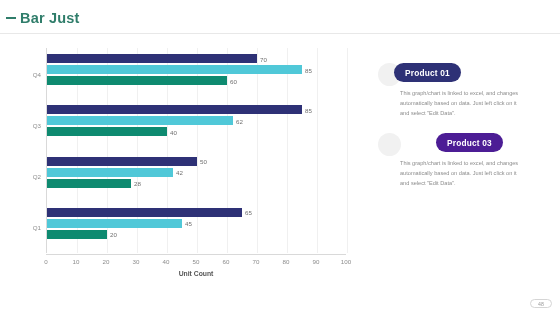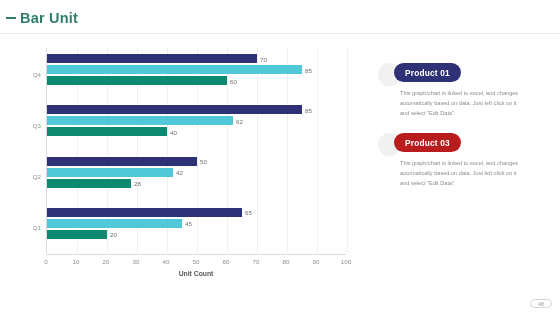--- a/index.html
+++ b/index.html
@@ -174,21 +174,21 @@
     background: #ffffff;
   }
 </style>
 </head>
 <body>
 
 <div id="slide">
 
   <div class="title-bar">
     <span class="title-dash"></span>
-    <span class="title-text">Bar Unit</span>
+    <span class="title-text">Bar Just</span>
   </div>
   <div class="title-rule"></div>
 
   <div class="chart-panel">
     <div class="plot-wrap">
       <div class="y-axis-labels" id="y-axis">
           <div class="y-tick" style="top: 25.625px;">Q4</div>
           <div class="y-tick" style="top: 76.875px;">Q3</div>
           <div class="y-tick" style="top: 128.125px;">Q2</div>
           <div class="y-tick" style="top: 179.375px;">Q1</div>
@@ -282,21 +282,21 @@
       <div class="product-block">
         <div class="product-head">
           <div class="head-circle"></div>
           <div class="pill" style="background: rgb(46, 49, 118);">Product 01</div>
         </div>
         <div class="product-body">This graph/chart is linked to excel, and changes automatically based on data. Just left click on it and select "Edit Data".</div>
       </div>
       <div class="product-block">
         <div class="product-head">
           <div class="head-circle"></div>
-          <div class="pill" style="background: #b91c1c;">Product 03</div>
+          <div class="pill" style="background: #4c1d95; margin-left: 42px;">Product 03</div>
         </div>
         <div class="product-body">This graph/chart is linked to excel, and changes automatically based on data. Just left click on it and select "Edit Data".</div>
       </div>
     </div>
 
   <div class="page-badge">48</div>
 
 </div>
 
 </body></html>

